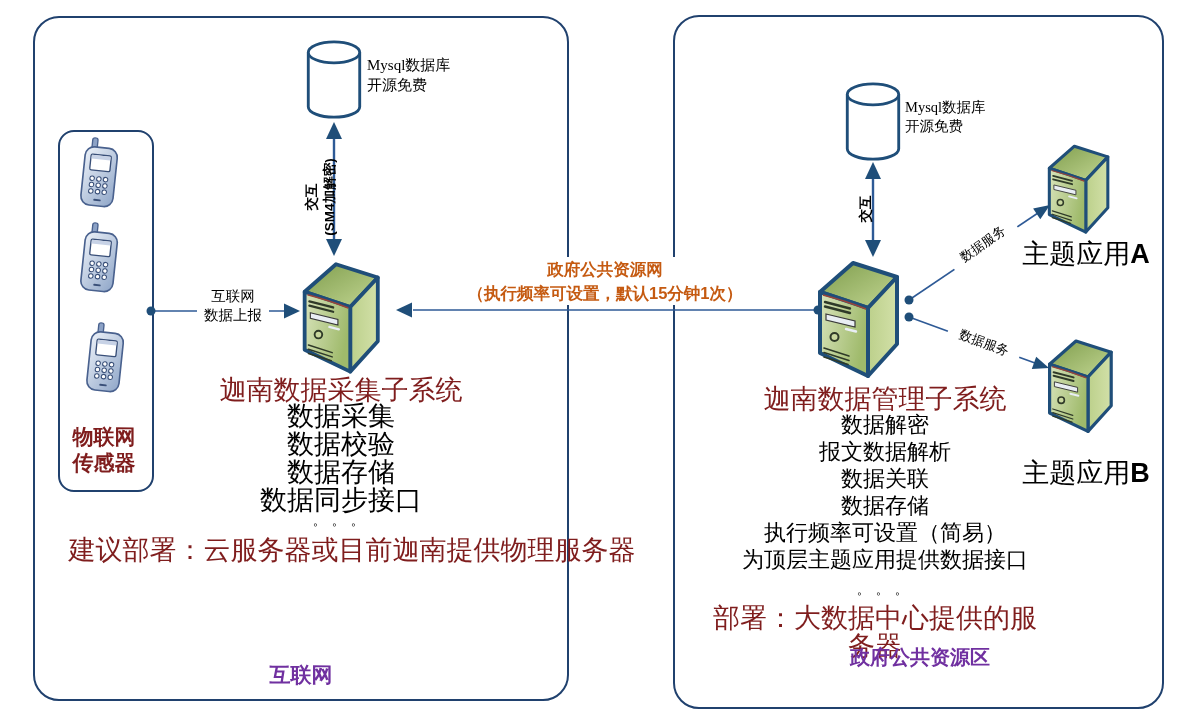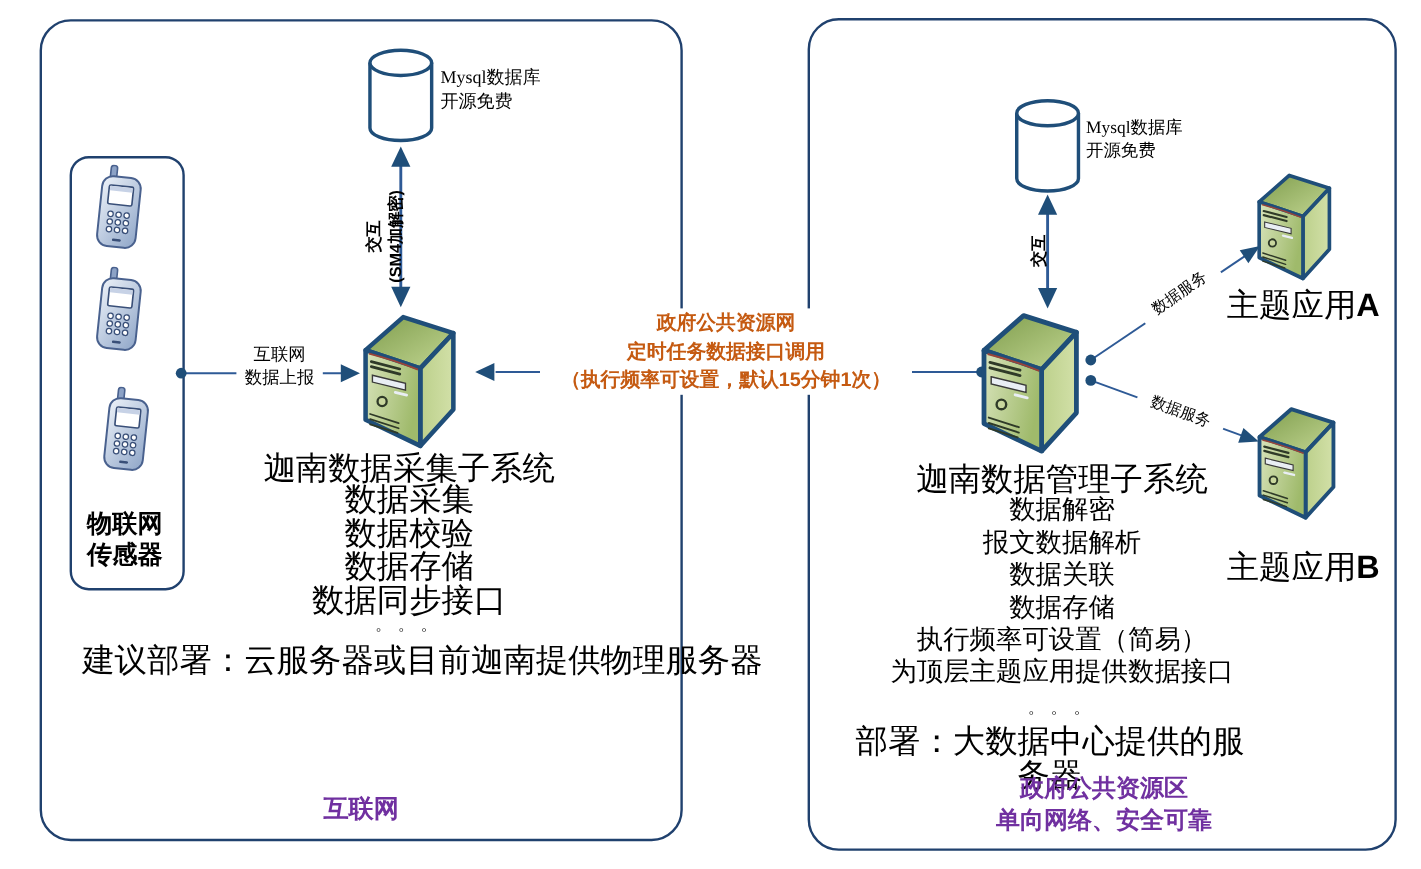--- a/index.html
+++ b/index.html
@@ -2,21 +2,21 @@
 <html><head>
 <meta charset="utf-8">
 <style>
   html,body{margin:0;padding:0;background:#fff;}
   body{width:1184px;height:724px;position:relative;overflow:hidden;
        font-family:"Liberation Sans","DejaVu Sans",sans-serif;color:#000;}
   .abs{position:absolute;}
   .zone-box{border:2px solid #20416E;border-radius:26px;background:transparent;}
   .sensor-box{border:2px solid #20416E;border-radius:16px;background:transparent;}
   .ctr{text-align:center;}
-  .red{color:#000000;}
+  .red{color:#7f1d1d;}
   .purple{color:#7030A0;font-weight:bold;}
   .orange{color:#C55A11;font-weight:bold;}
   .serif{font-family:"Liberation Serif","DejaVu Serif",serif;}
   .whitebg{background:#fff;}
   .t14{font-size:14px;line-height:19px;}
   .t15{font-size:15px;line-height:20px;}
   .t17{font-size:16.5px;line-height:24px;}
   .t19{font-size:22px;line-height:27px;}
   .t20{font-size:27px;line-height:28px;}
   .t21{font-size:21px;line-height:26px;}
@@ -196,21 +196,20 @@
 
 <div class="abs ctr red" style="left:58px;top:424px;width:92px;font-size:21px;font-weight:bold;line-height:26px;">
   <div>物联网</div>
   <div>传感器</div>
 </div>
 
 <div class="abs ctr purple t21" style="left:201px;top:662px;width:200px;">互联网</div>
 
 <div class="abs ctr whitebg orange t17" style="left:450px;top:257px;width:310px;">
   <div>政府公共资源网</div>
-  <div>定时任务数据接口调用</div>
   <div>（执行频率可设置，默认15分钟1次）</div>
 </div>
 
 <div class="abs serif" style="left:905px;top:98px;font-size:14.5px;line-height:19px;">
   <div>Mysql数据库</div>
   <div>开源免费</div>
 </div>
 
 <div class="abs rot ctr" style="left:836px;top:200px;width:60px;height:18px;transform:rotate(-90deg);font-size:13.5px;font-weight:bold;line-height:18px;">交互</div>
 
@@ -234,14 +233,13 @@
   <div>执行频率可设置（简易）</div>
   <div>为顶层主题应用提供数据接口</div>
 </div>
 
 <div class="abs ctr dots" style="left:730px;top:580px;width:310px;">。。。</div>
 
 <div class="abs ctr red t20" style="left:710px;top:604px;width:330px;">部署：大数据中心提供的服务器</div>
 
 <div class="abs ctr purple" style="left:770px;top:644px;width:300px;font-size:20px;line-height:27px;">
   <div>政府公共资源区</div>
-  <div>单向网络、安全可靠</div>
 </div>
 
 </body></html>

